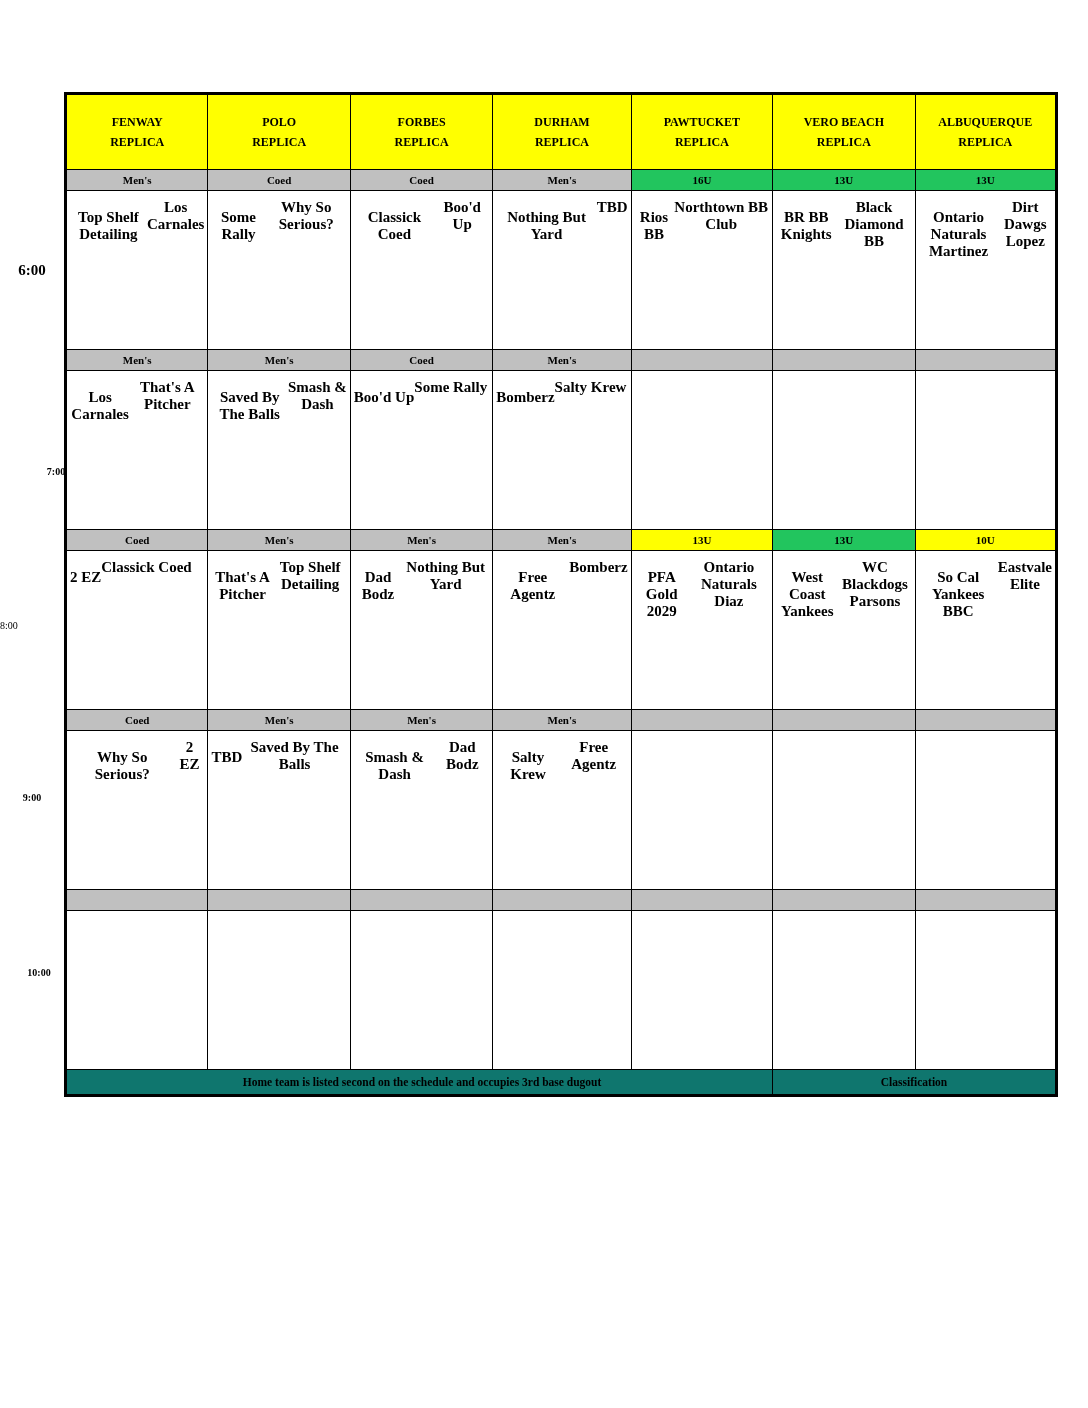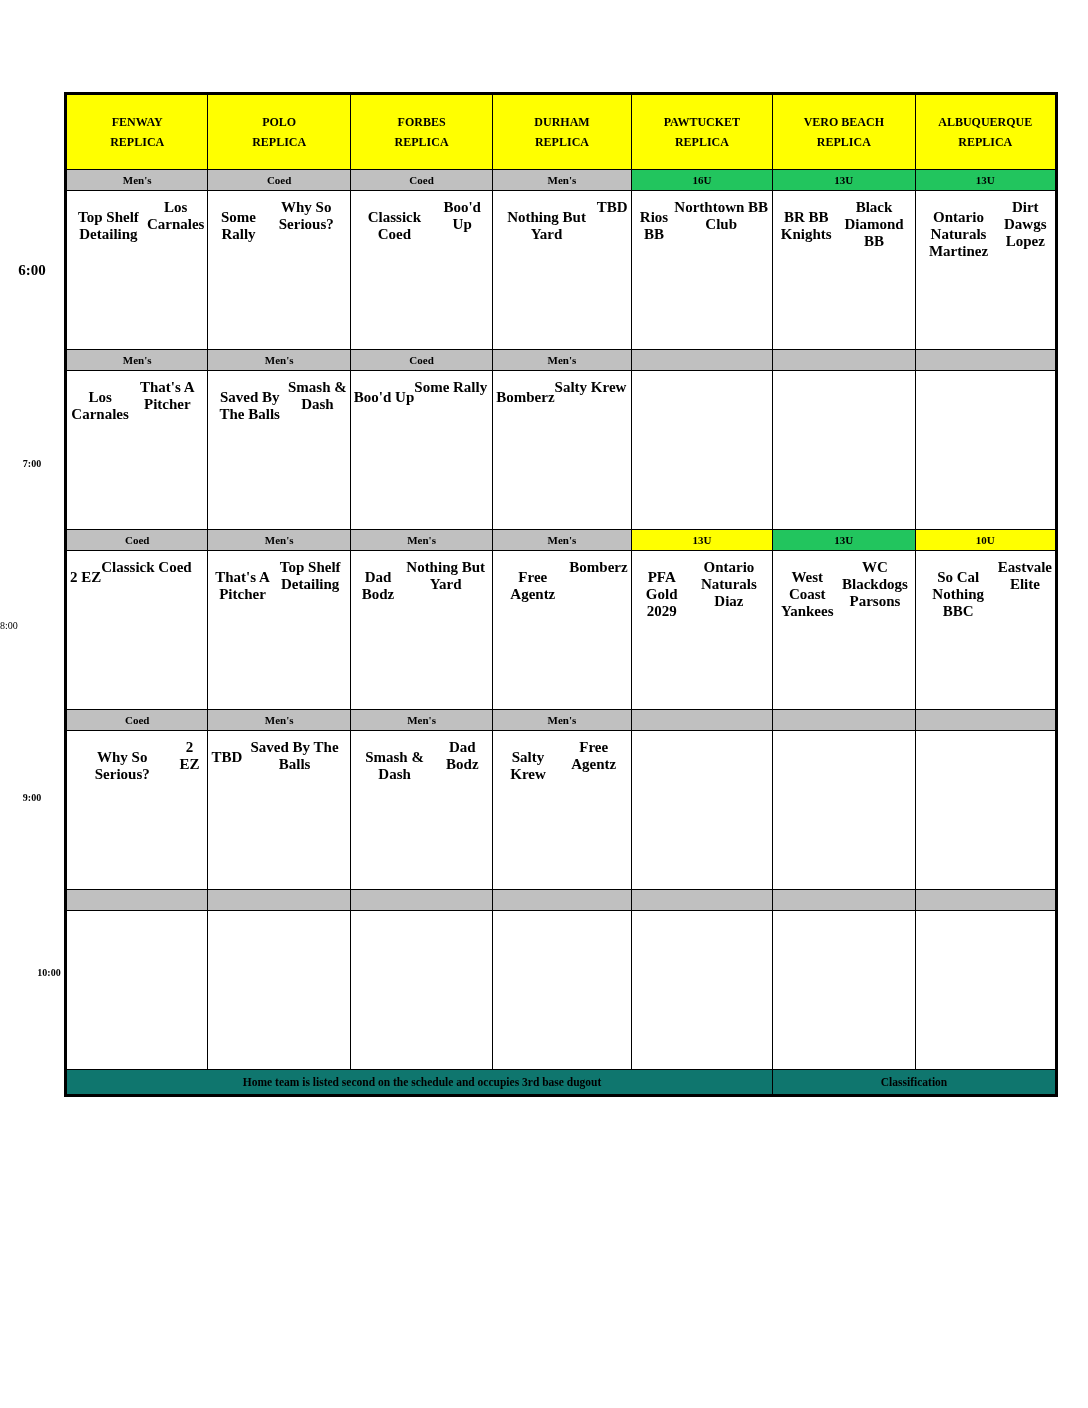--- a/index.html
+++ b/index.html
@@ -282,21 +282,21 @@
             </div>
           </td>
         <td>
             <div class="matchup">
           <div class="away">West Coast Yankees</div>
           <div class="home">WC Blackdogs Parsons</div>
             </div>
           </td>
         <td>
             <div class="matchup">
-          <div class="away">So Cal Nothing BBC</div>
+          <div class="away">So Cal Yankees BBC</div>
           <div class="home">Eastvale Elite</div>
             </div>
           </td>
       </tr>
 
       <tr class="class-row">
         <td class="grey">Coed</td>
         <td class="grey">Men's</td>
         <td class="grey">Men's</td>
         <td class="grey">Men's</td>
@@ -356,17 +356,17 @@
       <tr class="footer-row">
         <td colspan="5">Home team is listed second on the schedule and occupies 3rd base dugout</td>
         <td colspan="2" class="right">Classification</td>
       </tr>
     </tbody>
   </table>
 </div>
 
 <div id="time-gutter" style="position:absolute; left:0; top:92px; width:64px;">
   <div style="position:absolute; left:0; top:170px; width:64px; text-align:center; font-size:15px; font-weight:bold;">6:00</div>
-  <div style="position:absolute; left:0; top:366px; width:64px; text-align:center; font-size:10px; font-weight:bold;">7:00</div>
+  <div style="position:absolute; left:0; top:374px; width:64px; text-align:center; font-size:10px; font-weight:bold;padding-left:24px;">7:00</div>
   <div style="position:absolute; left:0; top:528px; width:56px; text-align:left; font-size:10px; font-weight:normal;">8:00</div>
   <div style="position:absolute; left:0; top:700px; width:64px; text-align:center; font-size:10px; font-weight:bold;">9:00</div>
-  <div style="position:absolute; left:17px; top:875px; width:64px; text-align:center; font-size:10px; font-weight:bold;">10:00</div>
+  <div style="position:absolute; left:7px; top:875px; width:64px; text-align:center; font-size:10px; font-weight:bold;">10:00</div>
 </div>
 
 </body></html>

